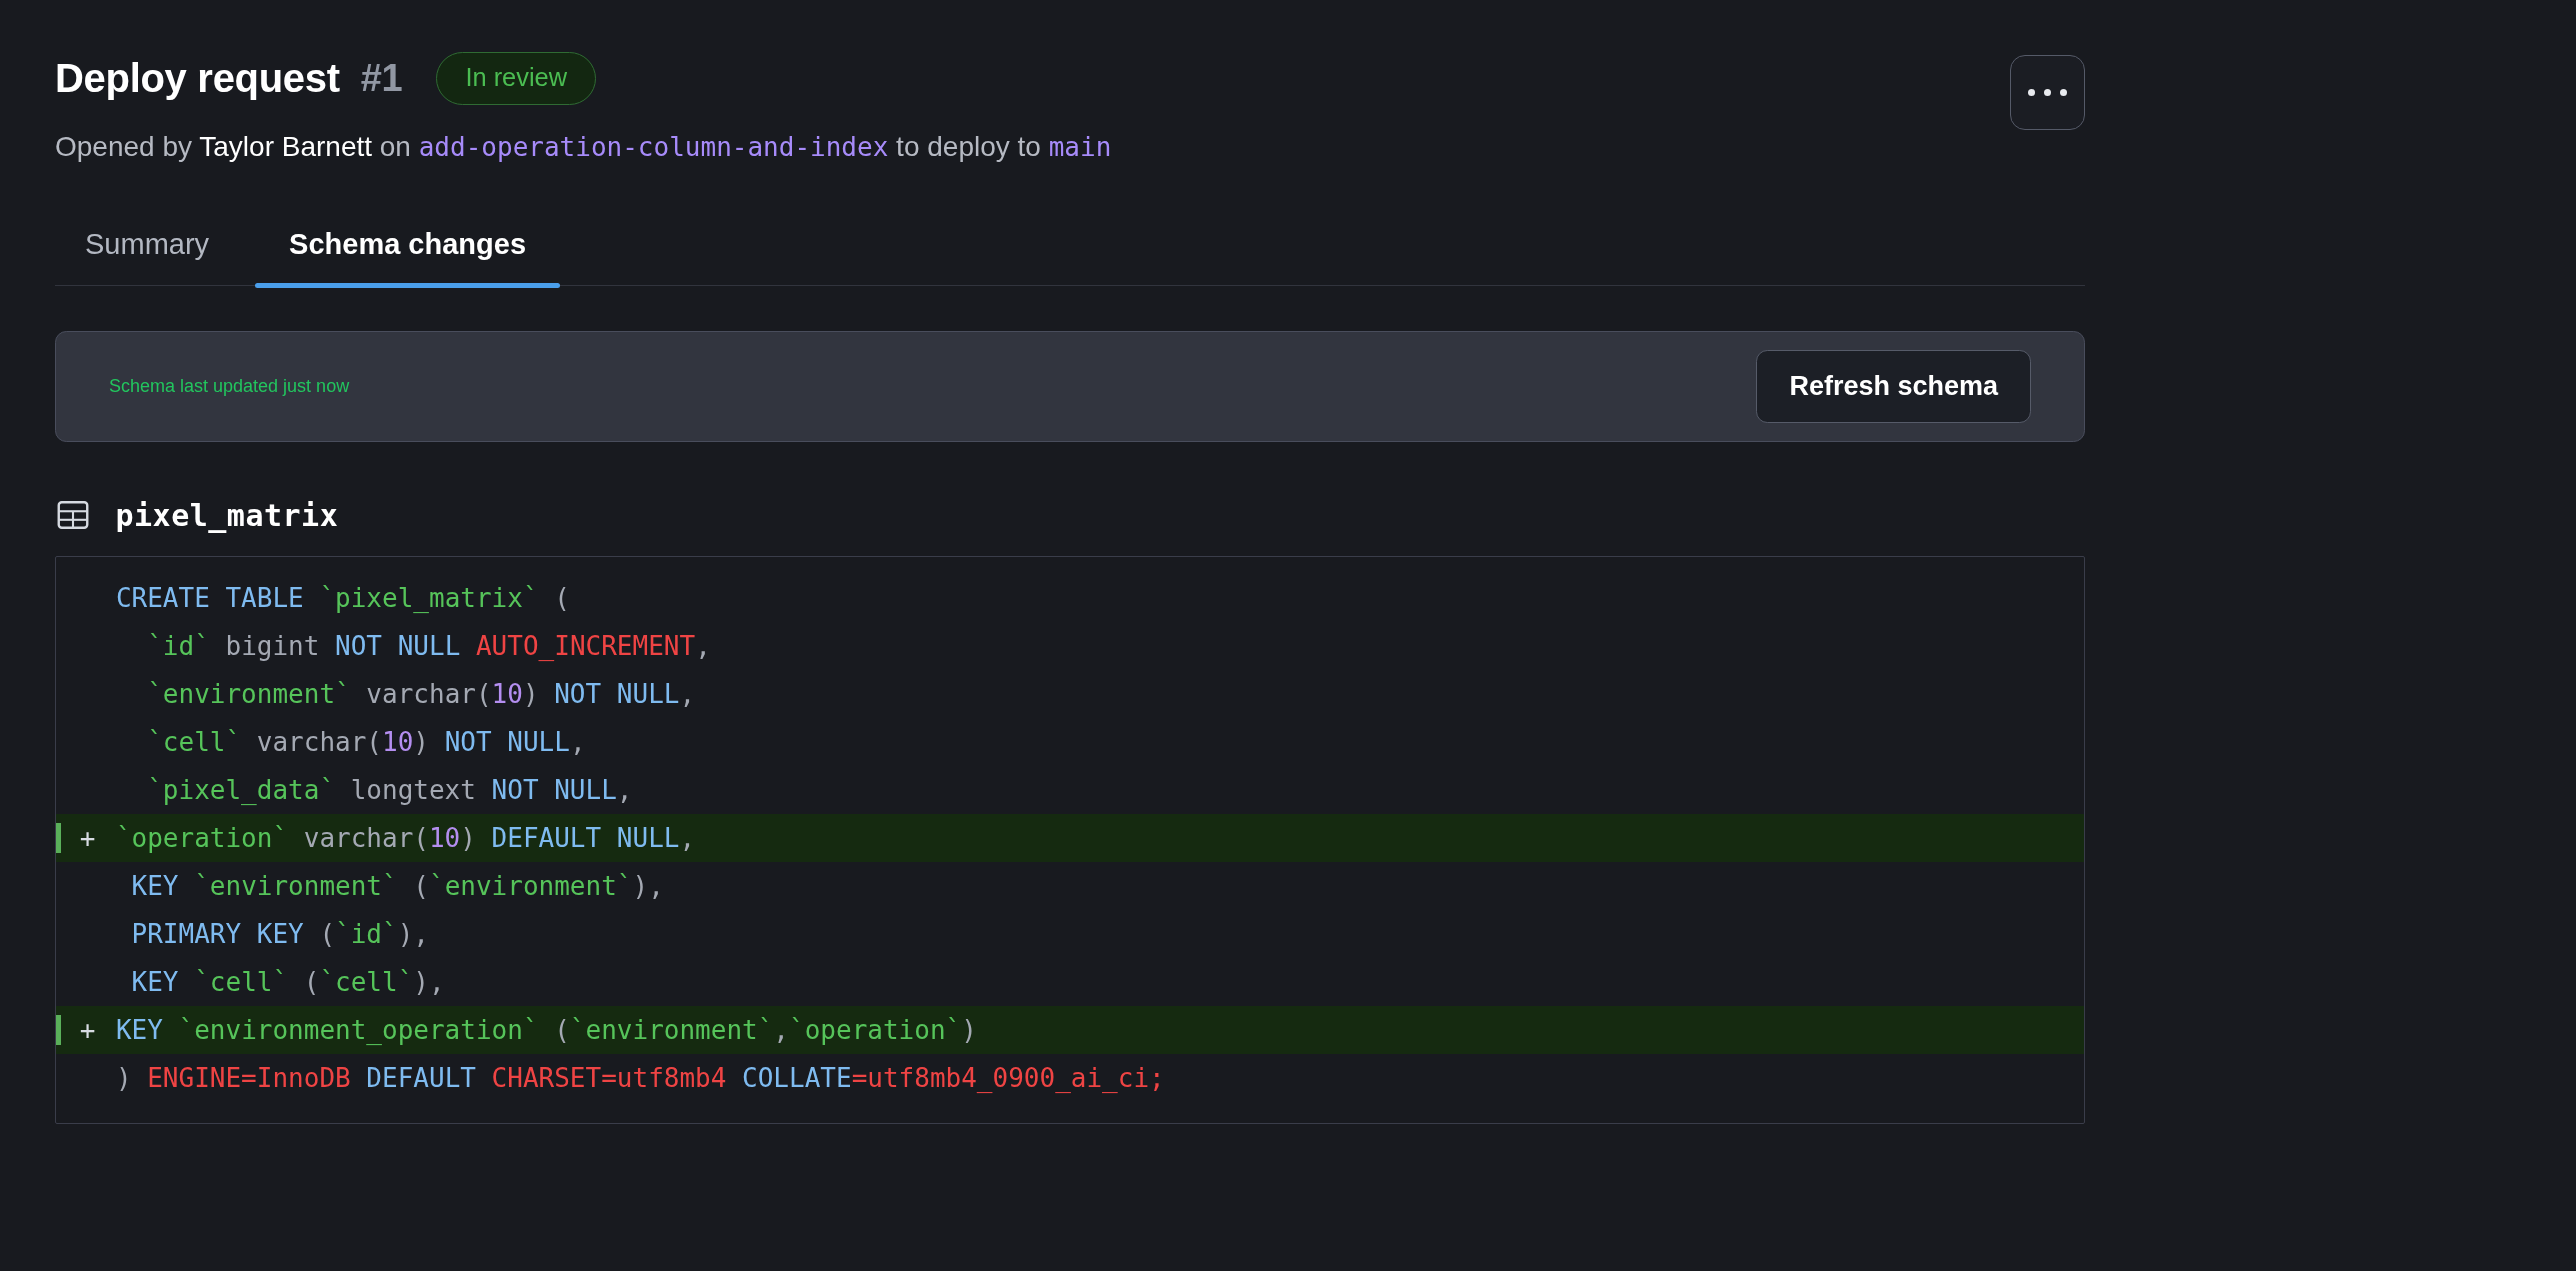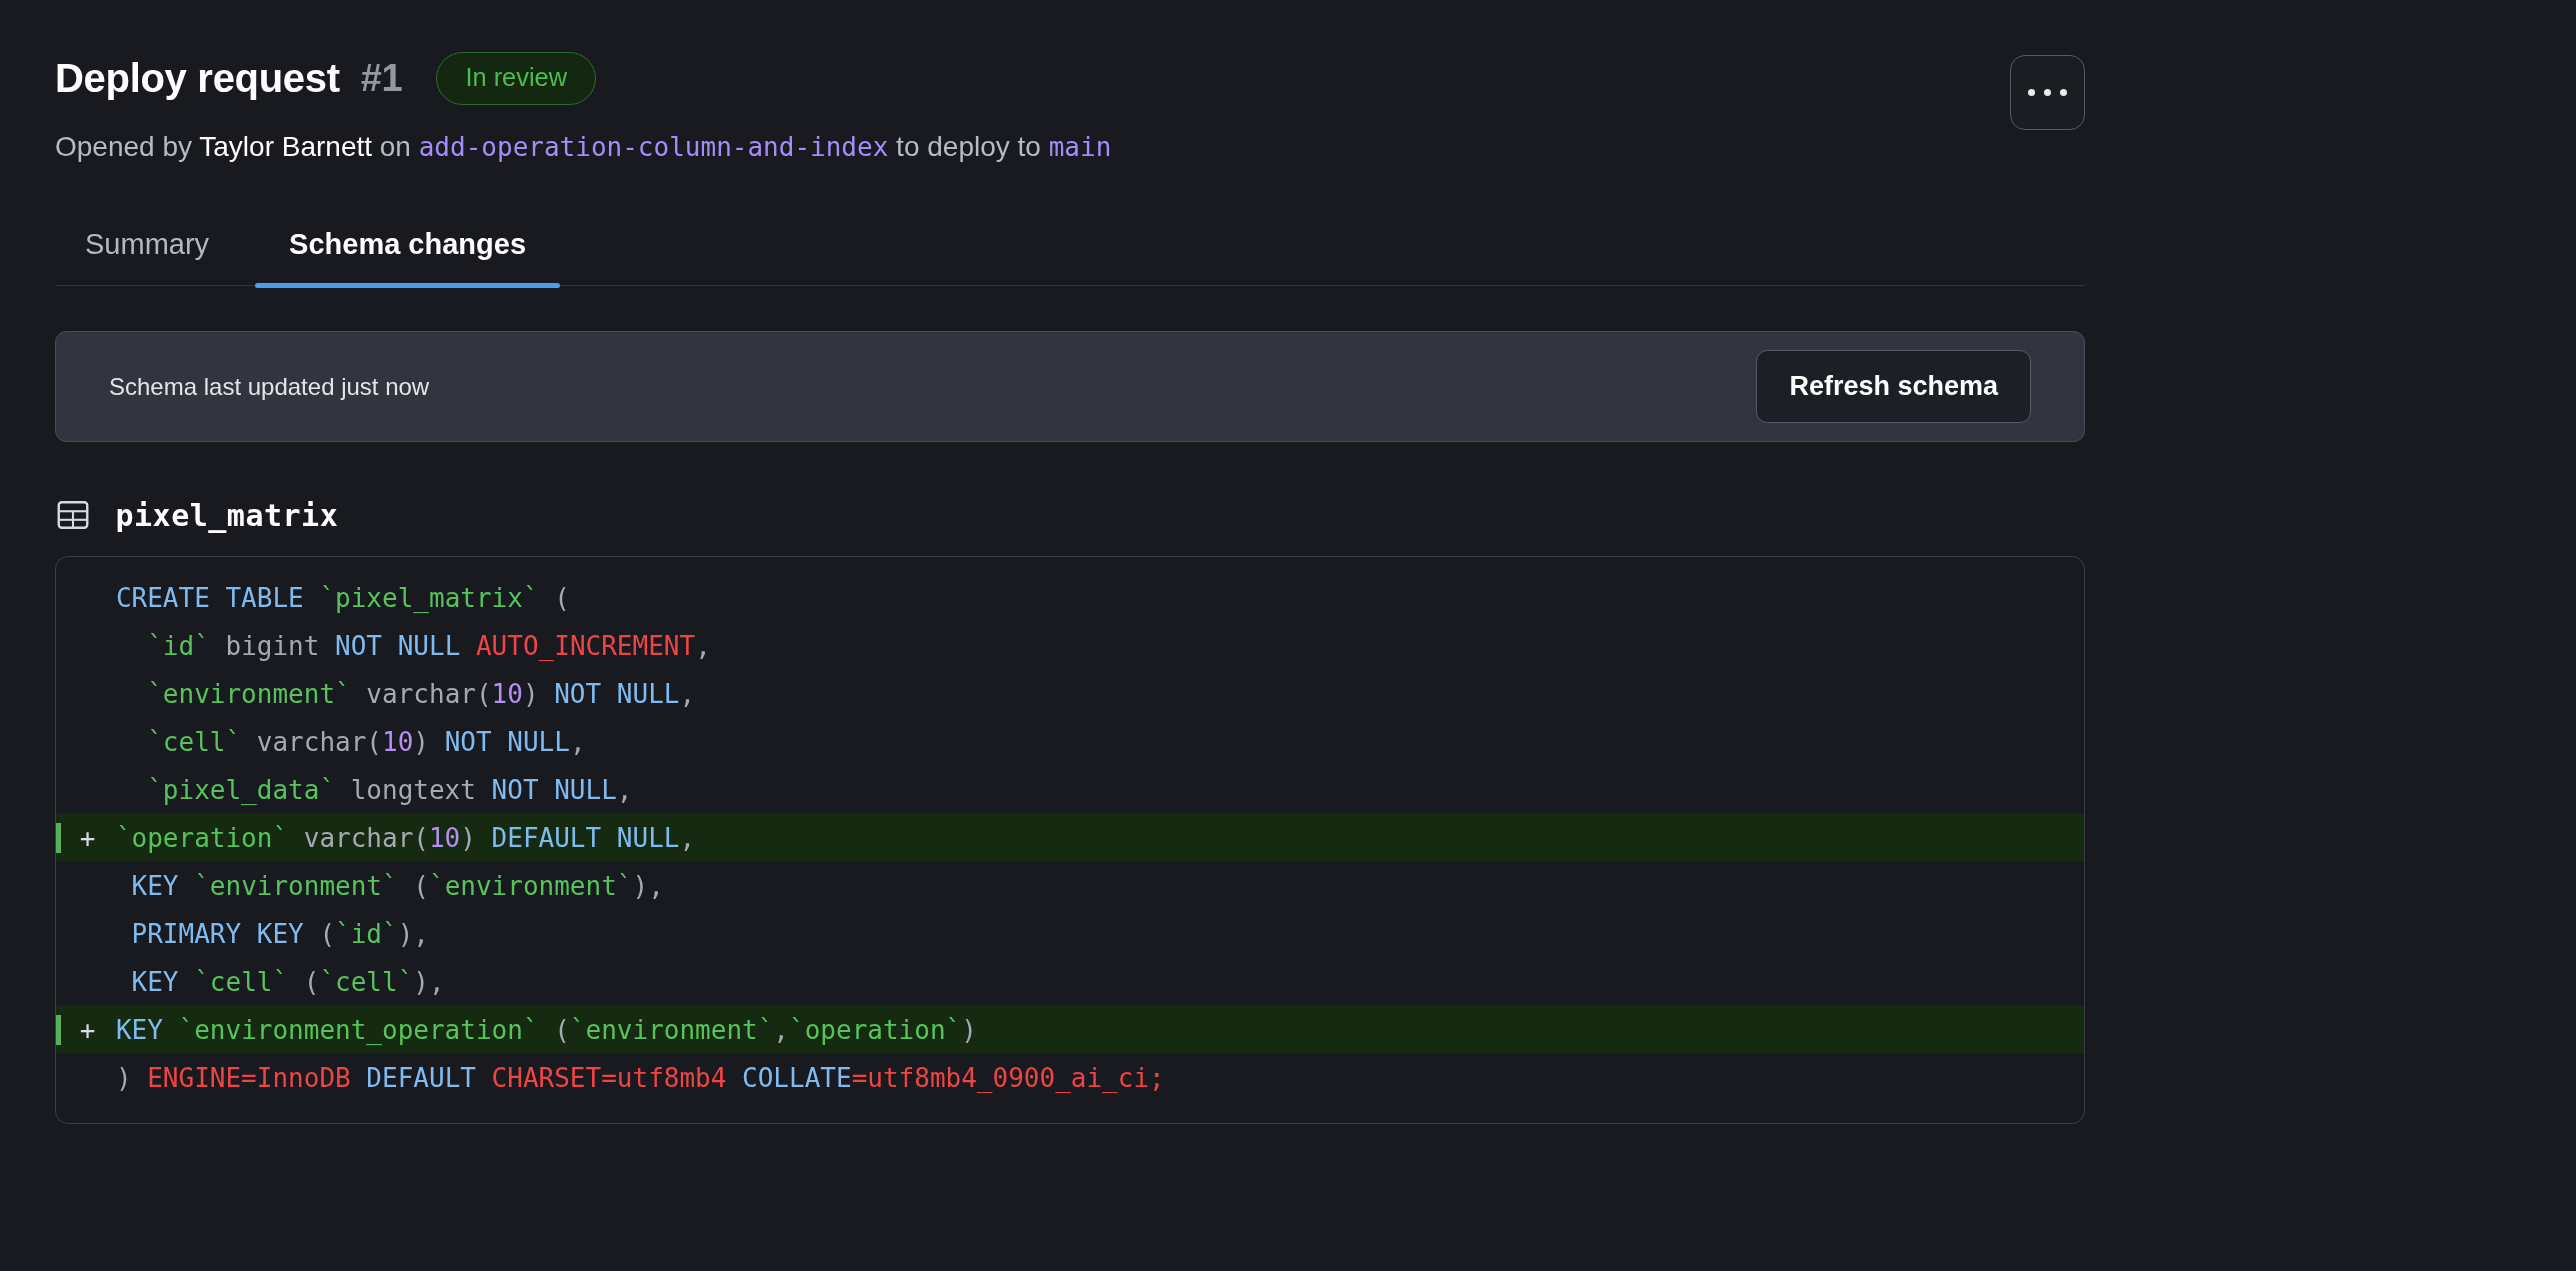--- a/index.html
+++ b/index.html
@@ -155,22 +155,22 @@
     background: #32353f;
     border: 1.9px solid #494d5c;
     border-radius: 11.3px;
     display: flex;
     align-items: center;
     justify-content: space-between;
     padding: 0 53px 0 53px;
   }
 
   .schema-status-text {
-    font-size: 24px;
-    color: #e5e5e5;
+    font-size: 18px;
+    color: #22c55e;
   }
 
   .refresh-btn {
     height: 73px;
     padding: 0 32px;
     background: #1c1f26;
     border: 1.9px solid #565b69;
     border-radius: 11.3px;
     color: #ffffff;
     font-size: 27px;
@@ -202,21 +202,21 @@
     font-size: 30px;
     font-weight: bold;
     color: #ffffff;
     letter-spacing: 0.5px;
   }
 
   
   .code-block {
     margin: 22.6px 55px 0 55px;
     border: 1.9px solid #3a3d4a;
-    border-radius: 13px;
+    border-radius: 2px;
     background: #181a1f;
     overflow: hidden;
     padding: 17px 0 21px 0;
   }
 
   .code-line {
     display: flex;
     align-items: center;
     height: 48px;
     font-family: "DejaVu Sans Mono", monospace;

